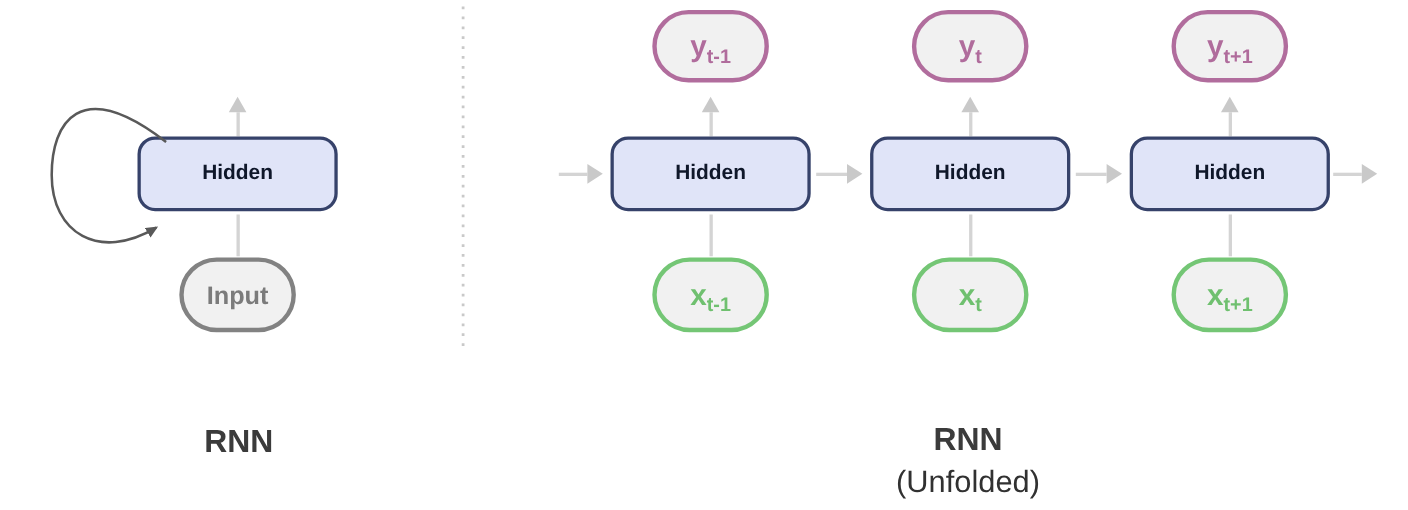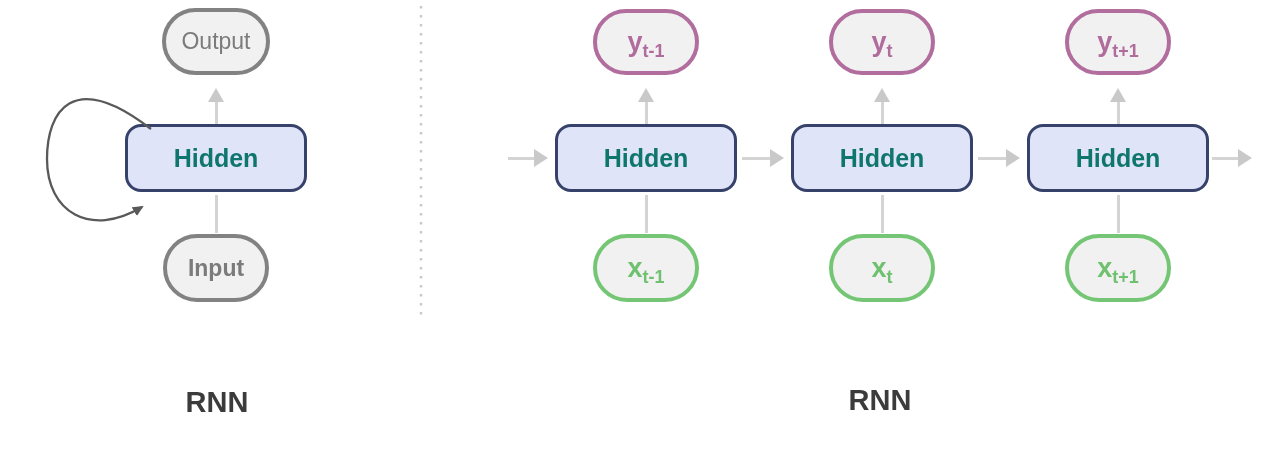--- a/index.html
+++ b/index.html
@@ -8,21 +8,21 @@
     font-family:"Liberation Sans", sans-serif;overflow:hidden;
   }
   .node{
     position:absolute;display:flex;align-items:center;justify-content:center;
     box-sizing:border-box;white-space:nowrap;
   }
   .pill{border-radius:36px;background:#f1f1f1;}
   .pill-gray{border:4px solid #828282;color:#7b7b7b;font-size:23px;font-weight:400;}
   .hidden-box{
     border-radius:16px;background:#e0e4f8;border:3px solid #36426a;
-    color:#0f766e;font-size:25px;font-weight:600;
+    color:#0f172a;font-size:19px;font-weight:600;
   }
   .pill-rose{border:4px solid #b16d9d;color:#b06c9c;}
   .pill-green{border:4px solid #74c675;color:#6fc06f;}
   .pair{display:flex;align-items:flex-start;}
   .pair .base{font-size:27px;font-weight:700;line-height:1;}
   .pair .sub{font-size:18px;font-weight:700;line-height:1;transform:translateY(13px);}
   .vline{position:absolute;width:3px;background:#d4d4d4;}
   .hline{position:absolute;height:3px;background:#d4d4d4;}
   .head-up{
     position:absolute;width:0;height:0;
@@ -36,23 +36,20 @@
   }
   .title{position:absolute;text-align:center;color:#3b3b3b;font-size:29px;font-weight:700;}
   .subtitle-line{font-size:28px;font-weight:400;color:#313131;margin-top:5px;}
   svg.overlay{position:absolute;left:0;top:0;pointer-events:none;}
 </style>
 </head>
 <body>
 
 <div class="canvas">
 
-  <div class="node pill pill-gray" style="left:162px;top:8px;width:108px;height:67px;">
-    <span>Output</span>
-  </div>
 
   <div class="head-up" style="left:208px;top:88px;"></div>
   <div class="vline" style="left:214.5px;top:102px;height:22px;"></div>
 
   <div class="node hidden-box" style="left:125px;top:124px;width:182px;height:68px;">
     <span>Hidden</span>
   </div>
 
   <div class="vline" style="left:214.5px;top:195px;height:38px;"></div>
 
@@ -138,15 +135,16 @@
 
   <div class="hline" style="left:1212px;top:156.5px;width:26px;"></div>
   <div class="head-right" style="left:1238px;top:149px;"></div>
 
   <div class="title" style="left:117px;top:386px;width:200px;">
     <span>RNN</span>
   </div>
 
   <div class="title" style="left:730px;top:384px;width:300px;">
     <div>RNN</div>
+    <div class="subtitle-line">(Unfolded)</div>
   </div>
 
 </div>
 
 </body></html>

